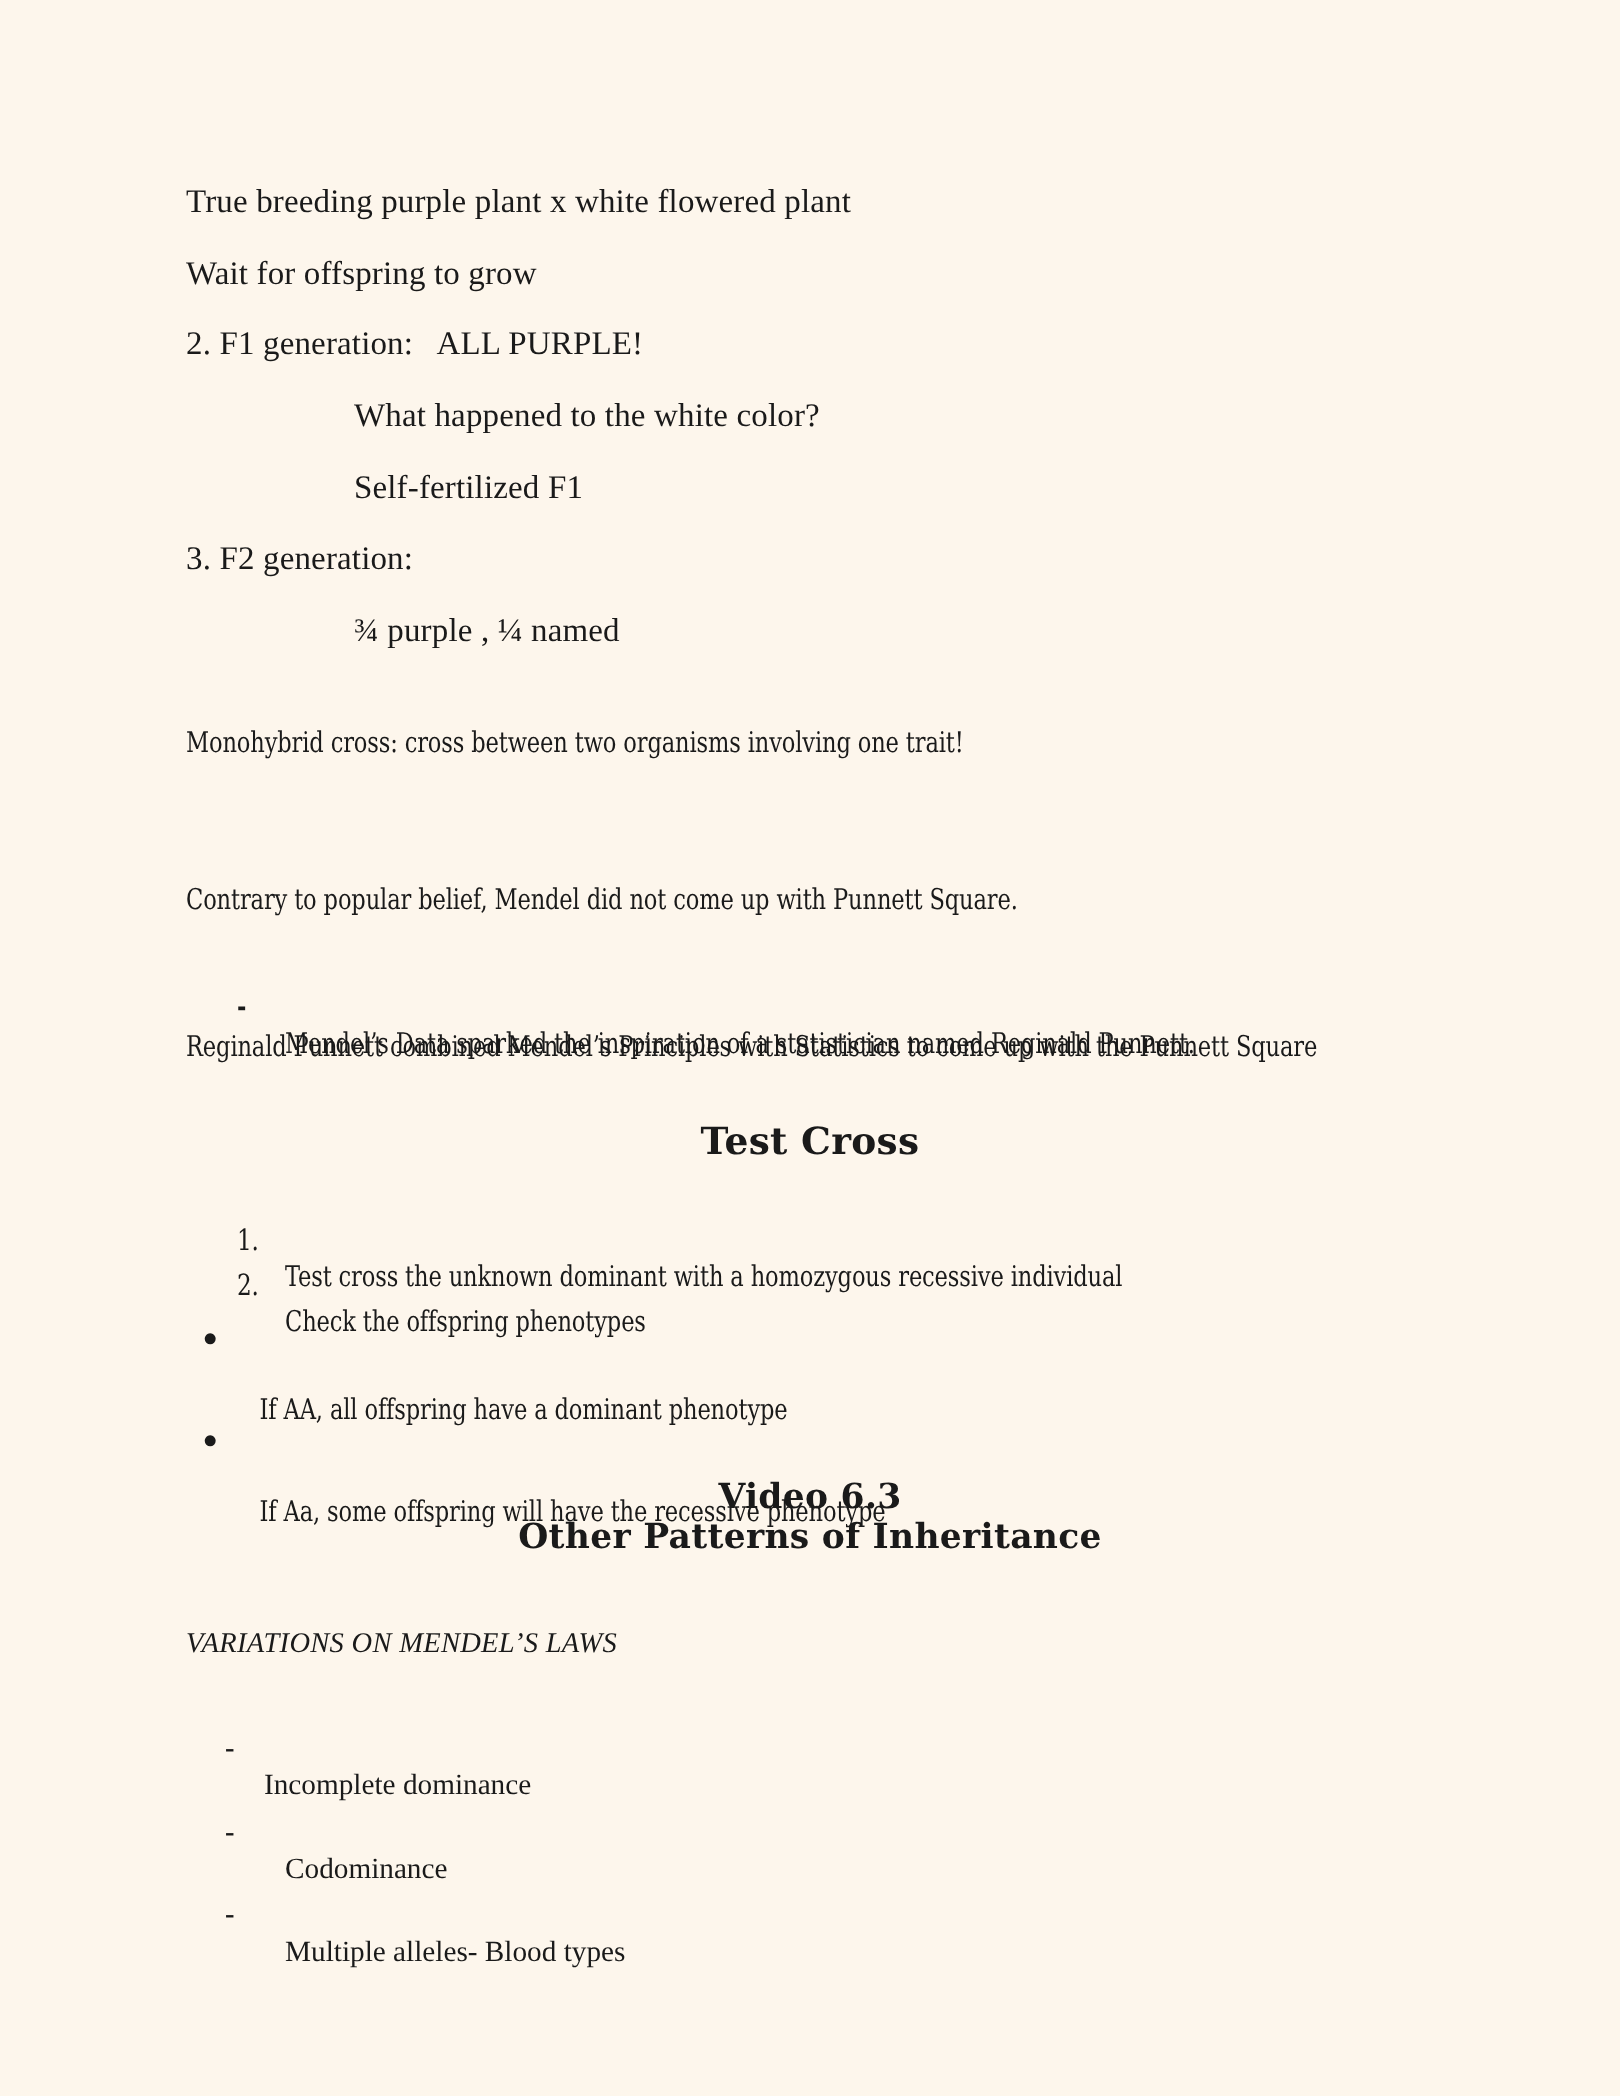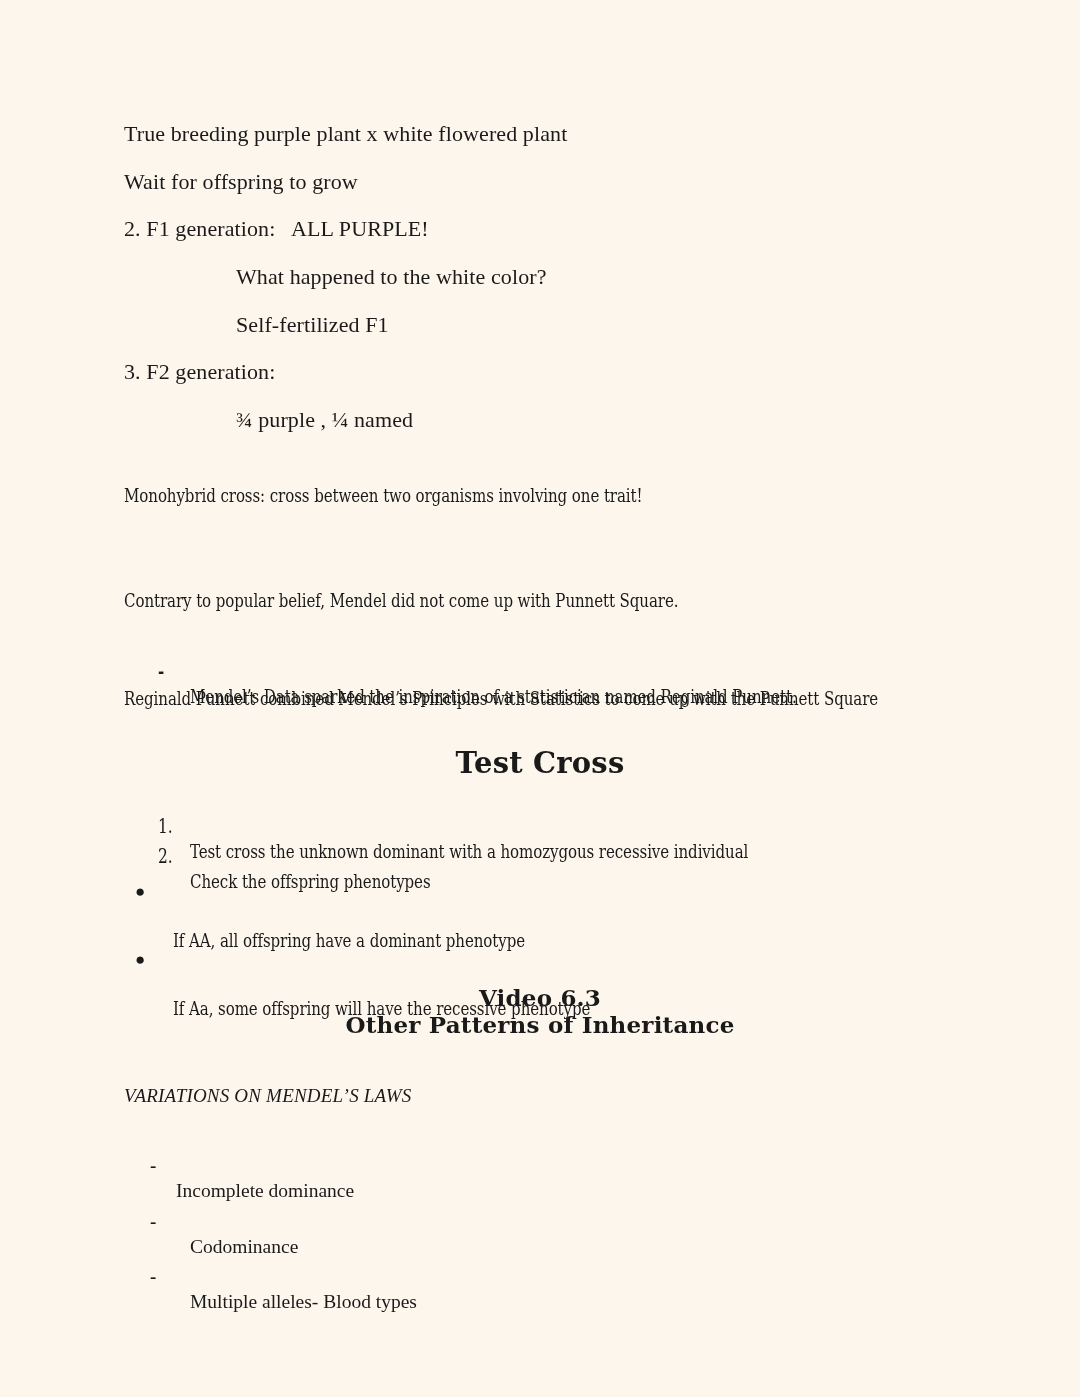--- a/index.html
+++ b/index.html
@@ -56,21 +56,21 @@
   }
 
   
   .heading {
     position: absolute;
     left: 0;
     width: 1080px;
     text-align: center;
     font-family: "DejaVu Serif", "Liberation Serif", serif;
     font-weight: bold;
-    font-size: 29px;
+    font-size: 25px;
     letter-spacing: 0.2px;
   }
   .heading-2line {
     position: absolute;
     left: 0;
     width: 1080px;
     text-align: center;
     font-family: "DejaVu Serif", "Liberation Serif", serif;
     font-weight: bold;
     font-size: 23px;

